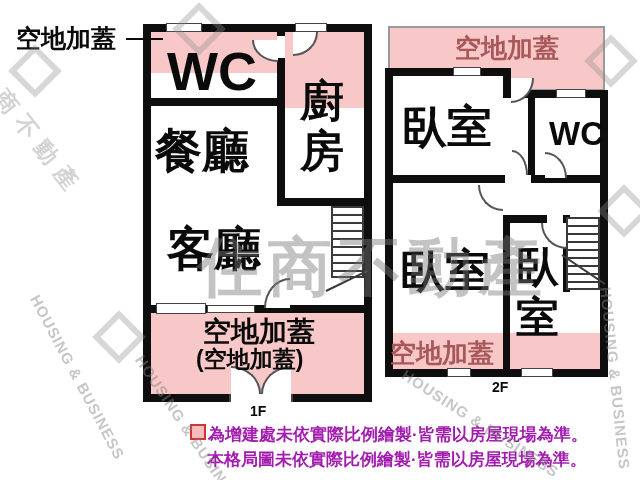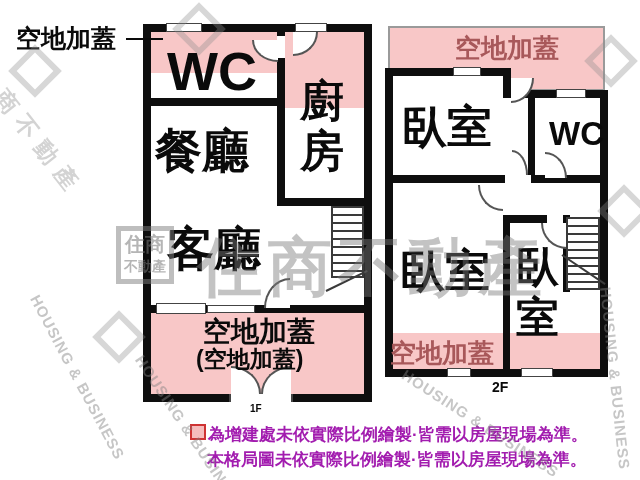--- a/index.html
+++ b/index.html
@@ -71,21 +71,21 @@
 
     <div class="label" style="left:167px;top:44px;font-size:54px;font-weight:600;">WC</div>
     <div class="label" style="left:155px;top:127px;font-size:47px;">餐廳</div>
     <div class="label vtext" style="left:300px;top:79px;font-size:44px;">
       <span>廚</span>
       <span style="margin-top:6px;">房</span>
     </div>
     <div class="label" style="left:167px;top:225px;font-size:47px;">客廳</div>
     <div class="label" style="left:203px;top:318px;font-size:28px;">空地加蓋</div>
     <div class="label" style="left:196px;top:348px;font-size:23px;">(空地加蓋)</div>
-    <div class="label" style="left:250px;top:404px;font-size:10px;">1F</div>
+    <div class="label" style="left:250px;top:404px;font-size:14px;">1F</div>
   </div>
 
   <div class="label" style="left:16px;top:26px;font-size:25px;">空地加蓋</div>
   <div class="leader" style="left:126px;top:38px;width:37px;"></div>
 
   <div>
 
     <div class="pinkb" style="left:388px;top:26px;width:217px;height:65px;"></div>
     <div class="pink" style="left:393px;top:333px;width:110px;height:36px;"></div>
     <div class="pink" style="left:510px;top:333px;width:90px;height:36px;"></div>
@@ -133,24 +133,20 @@
     <div class="label" style="left:492px;top:380px;font-size:14px;">2F</div>
   </div>
 
   <div>
     <div class="legend-swatch" style="left:190px;top:424px;width:16px;height:16px;"></div>
     <div class="legend-text" style="left:208px;top:423px;">為增建處未依實際比例繪製·皆需以房屋現場為準。</div>
     <div class="legend-text" style="left:207px;top:448px;">本格局圖未依實際比例繪製·皆需以房屋現場為準。</div>
   </div>
 
   <div style="position:absolute;left:0;top:0;width:640px;height:480px;pointer-events:none;">
-    <div class="wm-logo" style="left:116px;top:226px;">
-      <div class="wm" style="position:static;font-size:20px;line-height:26px;color:rgba(120,120,120,0.55);">住商</div>
-      <div class="wm" style="position:static;font-size:14px;line-height:18px;color:rgba(120,120,120,0.55);">不動產</div>
-    </div>
     <div class="wm" style="left:198px;top:224px;font-size:64px;letter-spacing:6px;color:rgba(122,122,122,0.45);">住商不動產</div>
     <div class="wm" style="left:-8px;top:58px;font-size:23px;letter-spacing:9px;transform:rotate(52deg);transform-origin:left top;color:rgba(140,140,140,0.38);">住商不動產</div>
     <div class="wm wm-en" style="left:42px;top:292px;transform:rotate(62deg);">HOUSING &amp; BUSINESS</div>
     <div class="wm wm-en" style="left:146px;top:352px;transform:rotate(56deg);">HOUSING &amp; BUSINESS</div>
     <div class="wm wm-en" style="left:408px;top:366px;transform:rotate(33deg);">HOUSING &amp; BUSINESS</div>
     <div class="wm wm-en" style="left:614px;top:286px;transform:rotate(84deg);">HOUSING &amp; BUSINESS</div>
     <div class="wm-diamond" style="left:180px;top:10px;"></div>
     <div class="wm-diamond" style="left:592px;top:42px;"></div>
     <div class="wm-diamond" style="left:605px;top:192px;"></div>
     <div class="wm-diamond" style="left:100px;top:318px;"></div>

